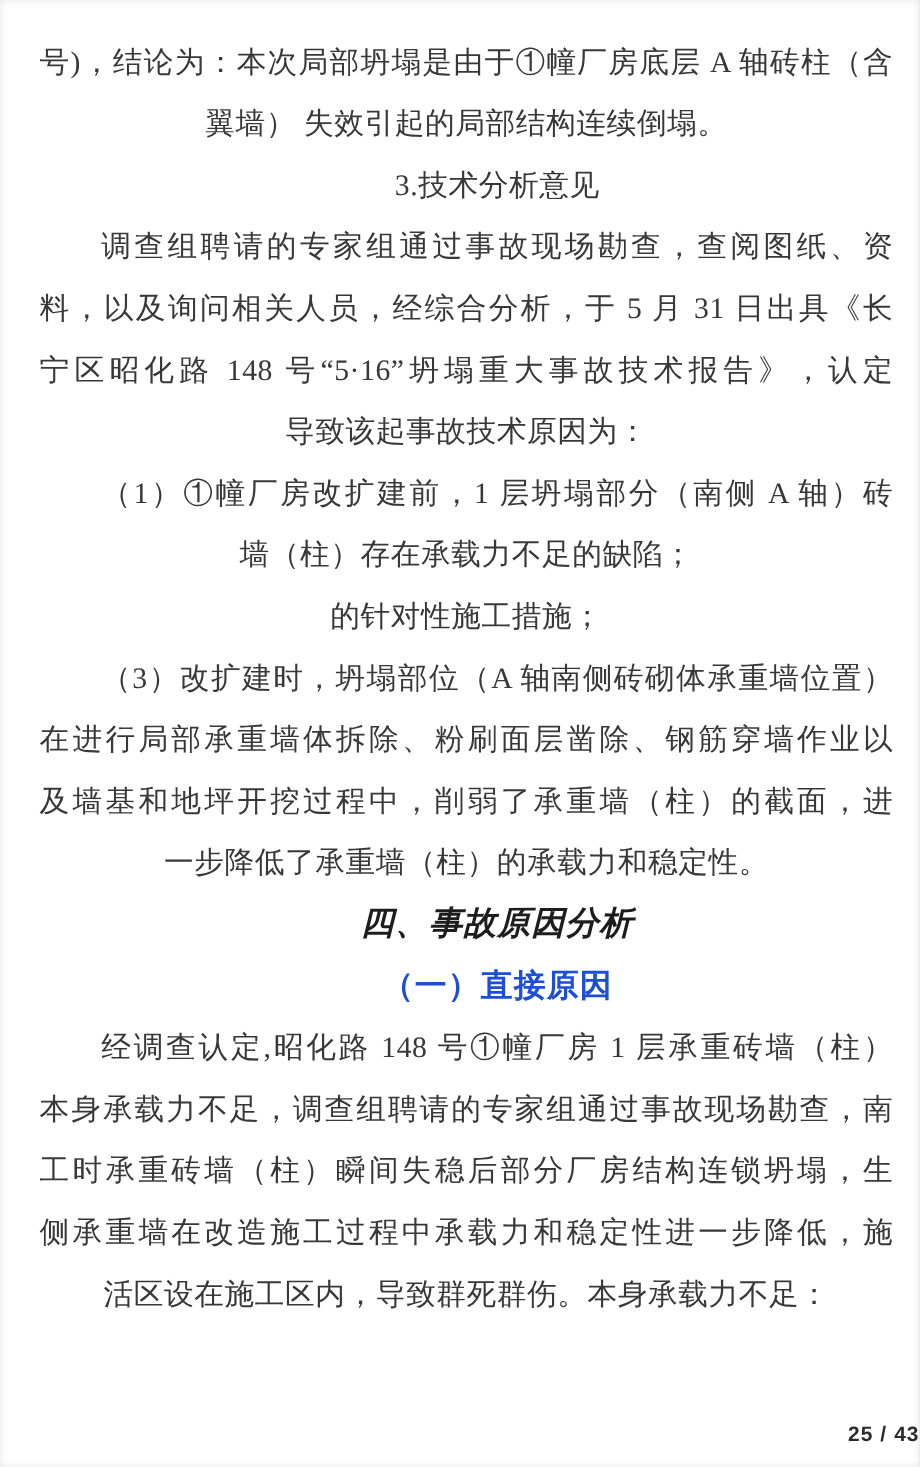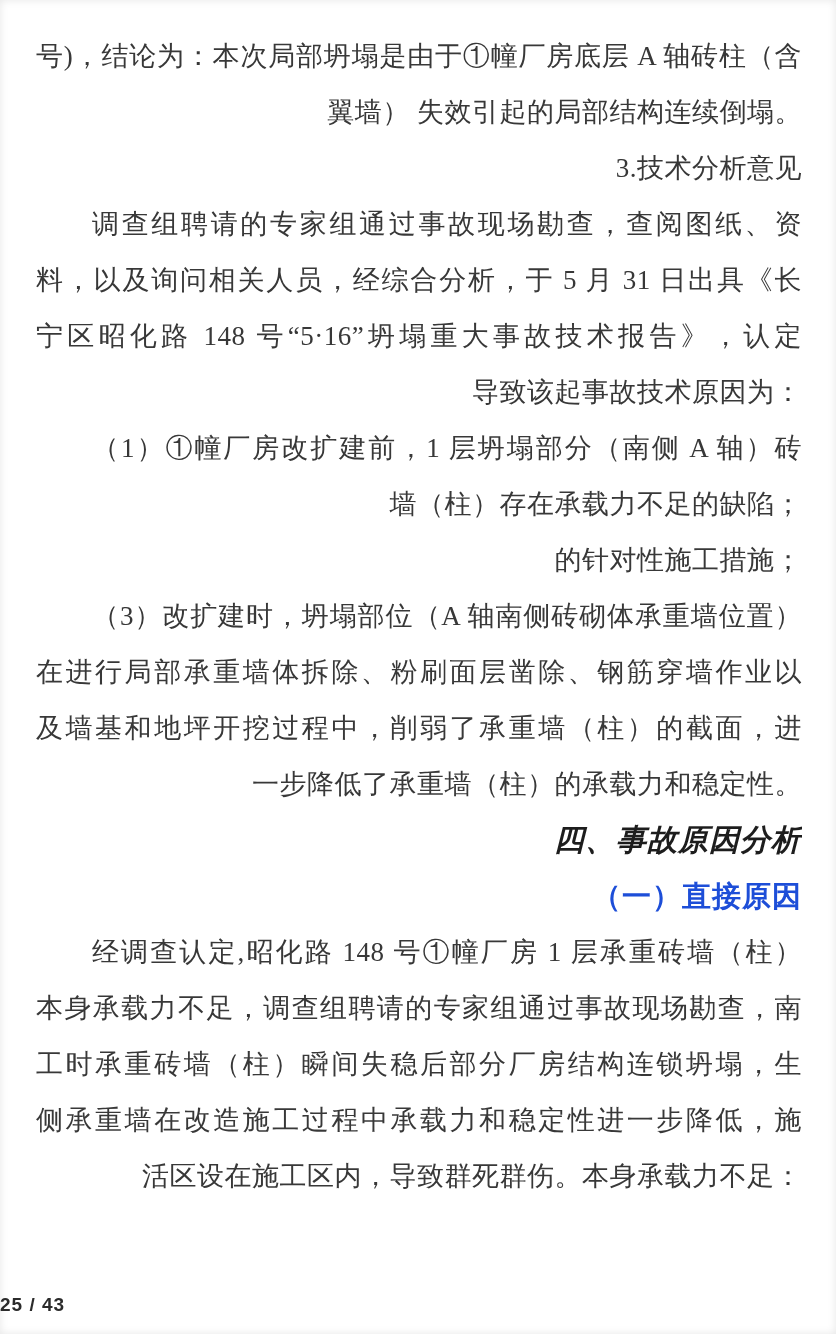--- a/index.html
+++ b/index.html
@@ -12,30 +12,30 @@
     width: 836px;
     height: 1334px;
     margin: 0 auto;
     background: #ffffff;
     box-shadow: inset 0 0 8px rgba(0,0,0,0.10);
     font-family: "Liberation Serif", "DejaVu Serif", serif;
     color: #383838;
     overflow: hidden;
   }
   .content {
-    padding: 28px 34px 0 36px;
+    padding: 28px 24px 0 36px;
   }
   .line {
     height: 56px;
     line-height: 56px;
     font-size: 27px;
     letter-spacing: 0.5px;
     white-space: nowrap;
     overflow: hidden;
-    text-align: right;
+    text-align: center;
   }
   .fill {
     text-align: justify;
     text-align-last: justify;
     text-justify: inter-character;
   }
   .indent {
     padding-left: 56px;
   }
   .h-hei {
@@ -50,21 +50,21 @@
     font-weight: 700;
     font-size: 29px;
     color: #1d4ed8;
     letter-spacing: 1px;
   }
   .footer {
     position: absolute;
     bottom: 18px;
     left: 0;
     right: 0;
-    text-align: left;
+    text-align: right;
     font-family: "Liberation Sans", "DejaVu Sans", sans-serif;
     font-size: 19px;
     font-weight: 700;
     color: #2b2b2b;
     letter-spacing: 1px;
   }
 </style>
 </head>
 <body>
 

